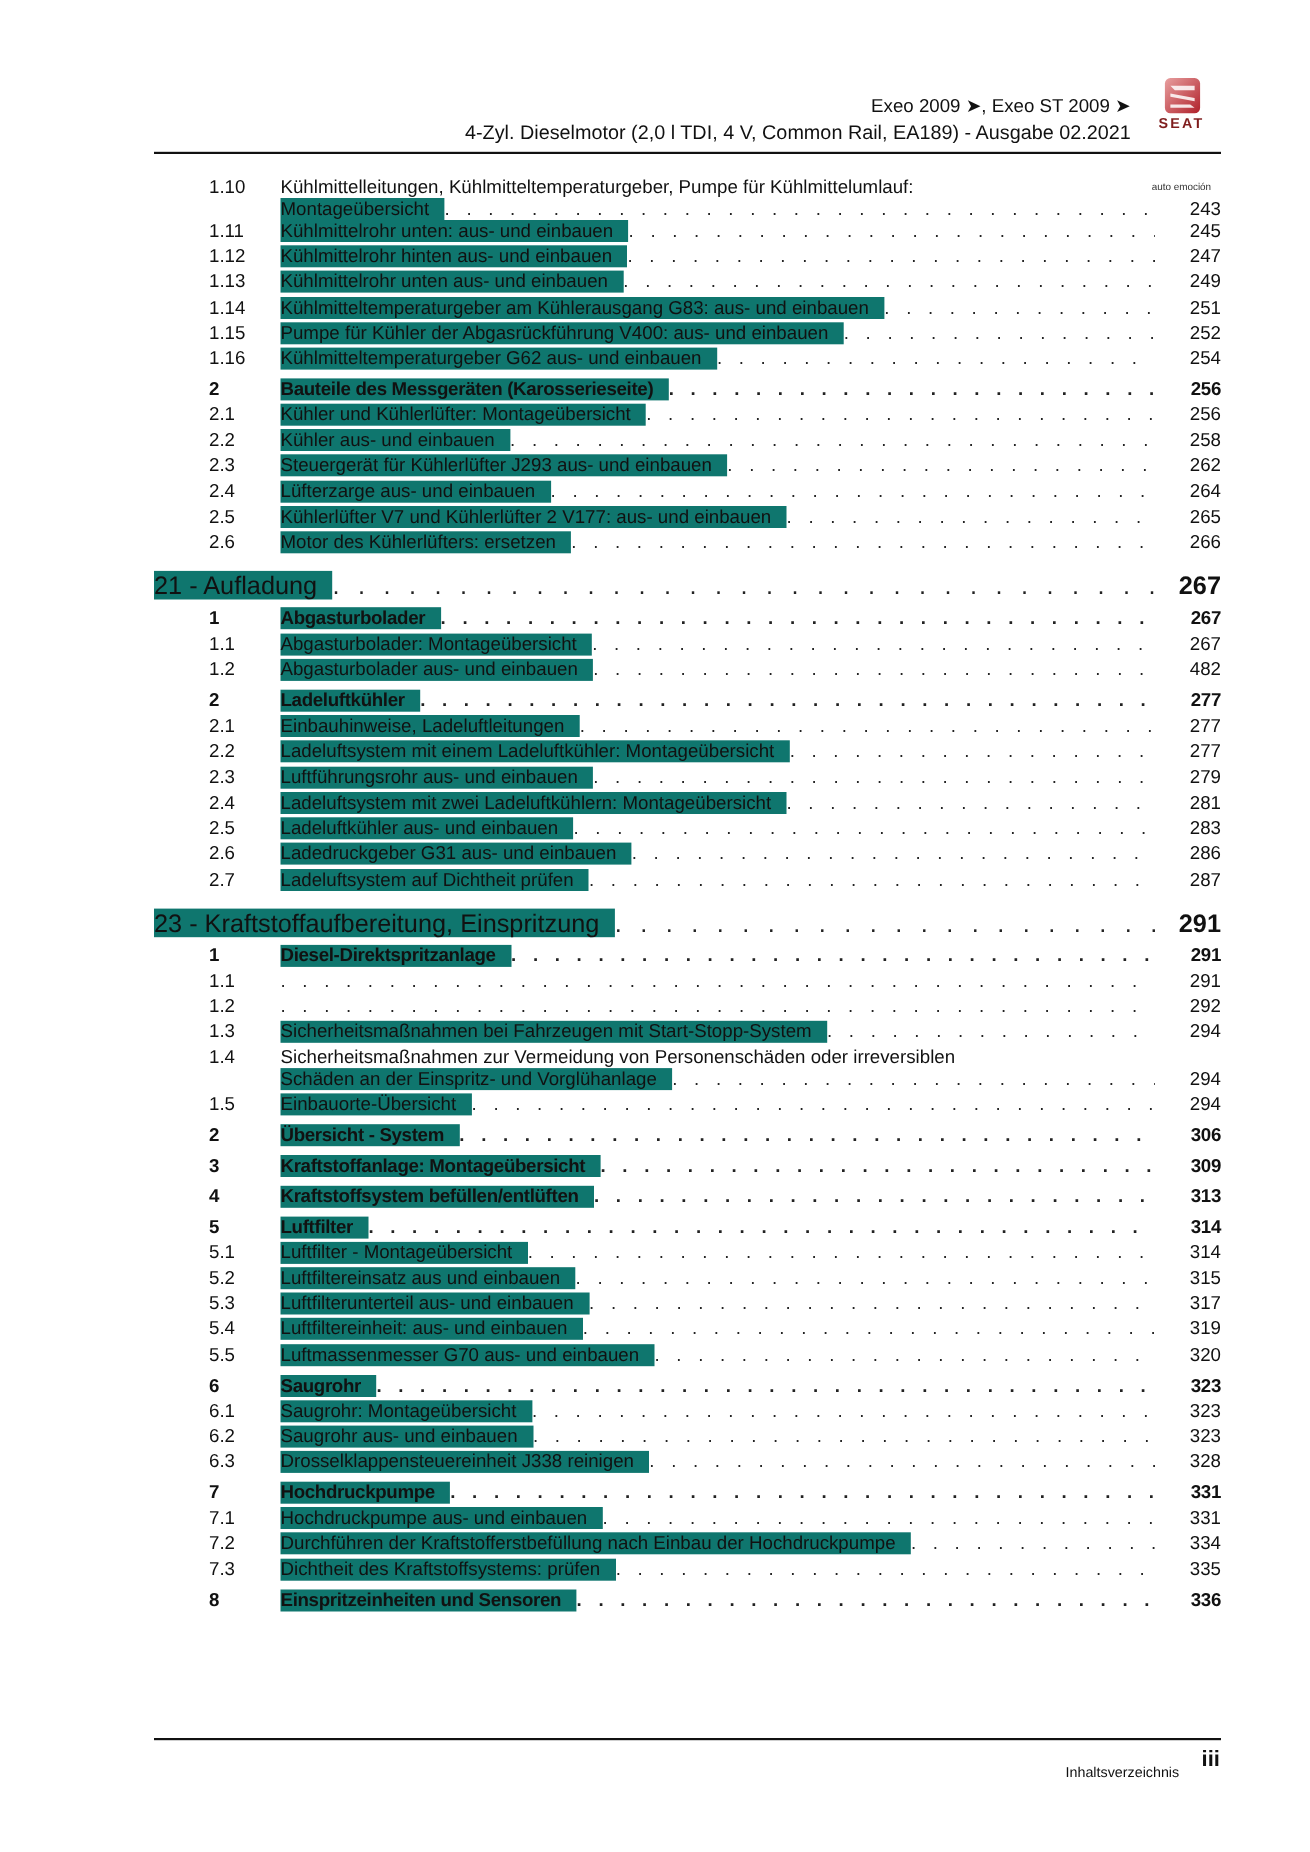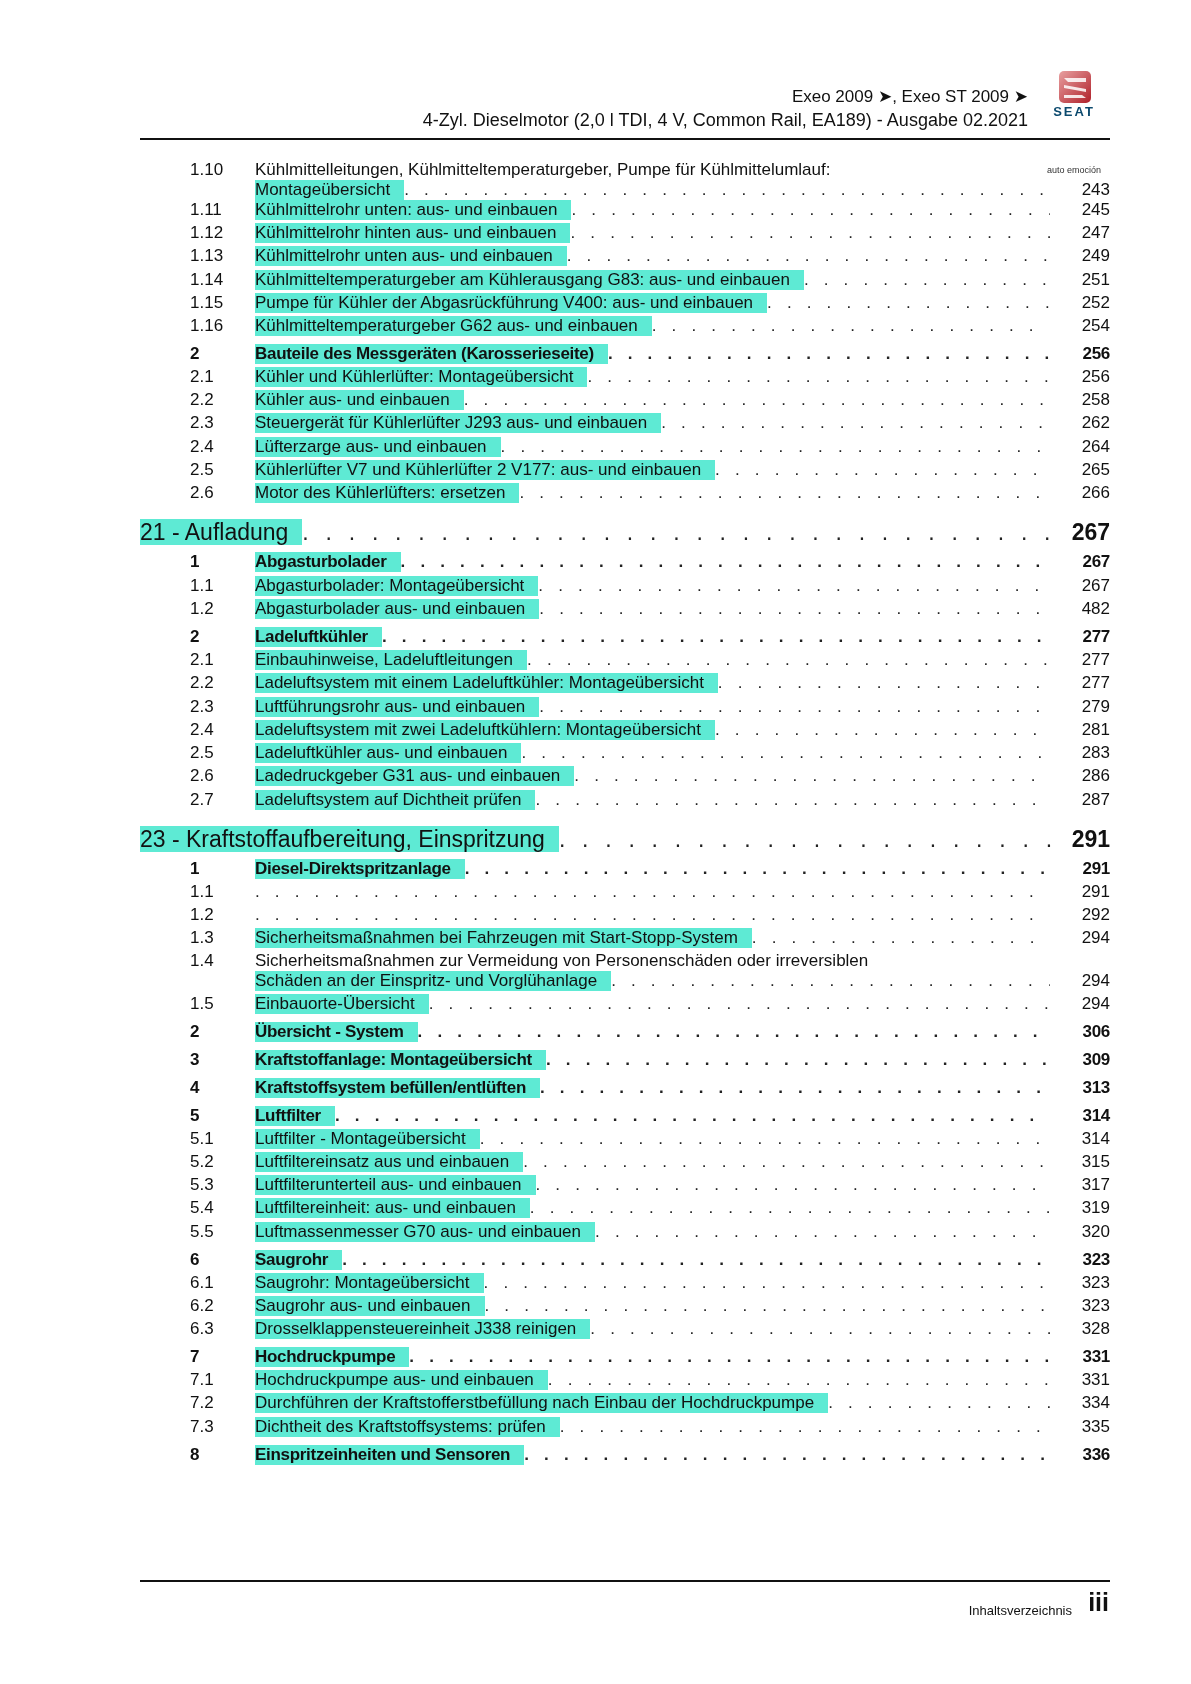--- a/index.html
+++ b/index.html
@@ -4,42 +4,42 @@
 <style>
   html, body { margin: 0; padding: 0; background: #ffffff; }
   body { width: 1191px; height: 1684px; position: relative; overflow: hidden;
          font-family: "Liberation Sans", sans-serif; color: #111; }
   .header { position: absolute; left: 140px; top: 86px; width: 970px; height: 52px; }
   .header-line1 { position: absolute; right: 82px; top: 0; font-size: 17px; }
   .header-line2 { position: absolute; right: 82px; top: 24px; font-size: 18px; white-space: nowrap; }
   .logo { position: absolute; right: 0; top: -16px; width: 72px; height: 66px; }
   .logo-emblem { position: absolute; left: 20px; top: 0; width: 34px; height: 34px; }
   .logo-brand { position: absolute; left: 0; width: 72px; top: 34px; text-align: center;
-                font-size: 13px; font-weight: bold; letter-spacing: 2px; color: #0c4a6e; }
+                font-size: 13px; font-weight: bold; letter-spacing: 2px; color: #7f1d1d; }
   .logo-tag { position: absolute; left: 0; width: 72px; top: 49px; text-align: center;
               font-size: 9px; color: #333; margin-top: 46px; }
   .rule-top { position: absolute; left: 140px; top: 138px; width: 970px; height: 2px; background: #111; }
   .rule-bottom { position: absolute; left: 140px; top: 1580px; width: 970px; height: 2px; background: #111; }
   .toc { position: absolute; left: 140px; top: 0; width: 970px; }
   .row { position: absolute; left: 0; width: 970px; font-size: 17px; line-height: 20px; }
   .num { position: absolute; left: 50px; top: 0; }
   .title { position: absolute; left: 115px; right: 60px; top: 0; display: flex; }
-  .title-text { white-space: nowrap; padding-right: 14px; background: #5eead4; }
+  .title-text { white-space: nowrap; padding-right: 14px; background: #0f766e; }
   .leader { flex: 1; overflow: hidden; white-space: nowrap; letter-spacing: 5.2px; color: #222; }
   .page { position: absolute; right: 0; top: 0; text-align: right; }
   .row.l2 .num, .row.l2 .title-text, .row.l2 .page { font-weight: bold; letter-spacing: -0.3px; }
   .row.l2 .leader { font-weight: bold; }
   .row.chapter { font-size: 23px; line-height: 26px; }
   .row.chapter .title { left: 0; right: 42px; }
   .row.chapter .page { font-weight: bold; }
   .row.wrap .title-first { position: absolute; left: 115px; top: 0; white-space: nowrap; }
   .row.wrap .title { top: 20px; }
   .row.wrap .page { top: 20px; }
   .footer-label { position: absolute; right: 119px; top: 1603px; font-size: 13px; }
-  .footer-page { position: absolute; right: 82px; top: 1588px; font-size: 25px; font-weight: bold; }
+  .footer-page { position: absolute; right: 82px; top: 1588px; font-size: 20px; font-weight: bold; }
 </style>
 </head>
 <body>
 
 <div class="header">
   <div class="header-line1">Exeo 2009 ➤, Exeo ST 2009 ➤</div>
   <div class="header-line2">4-Zyl. Dieselmotor (2,0 l TDI, 4 V, Common Rail, EA189) - Ausgabe 02.2021</div>
   <div class="logo">
     <svg class="logo-emblem" viewBox="0 0 34 34">
       <defs>

